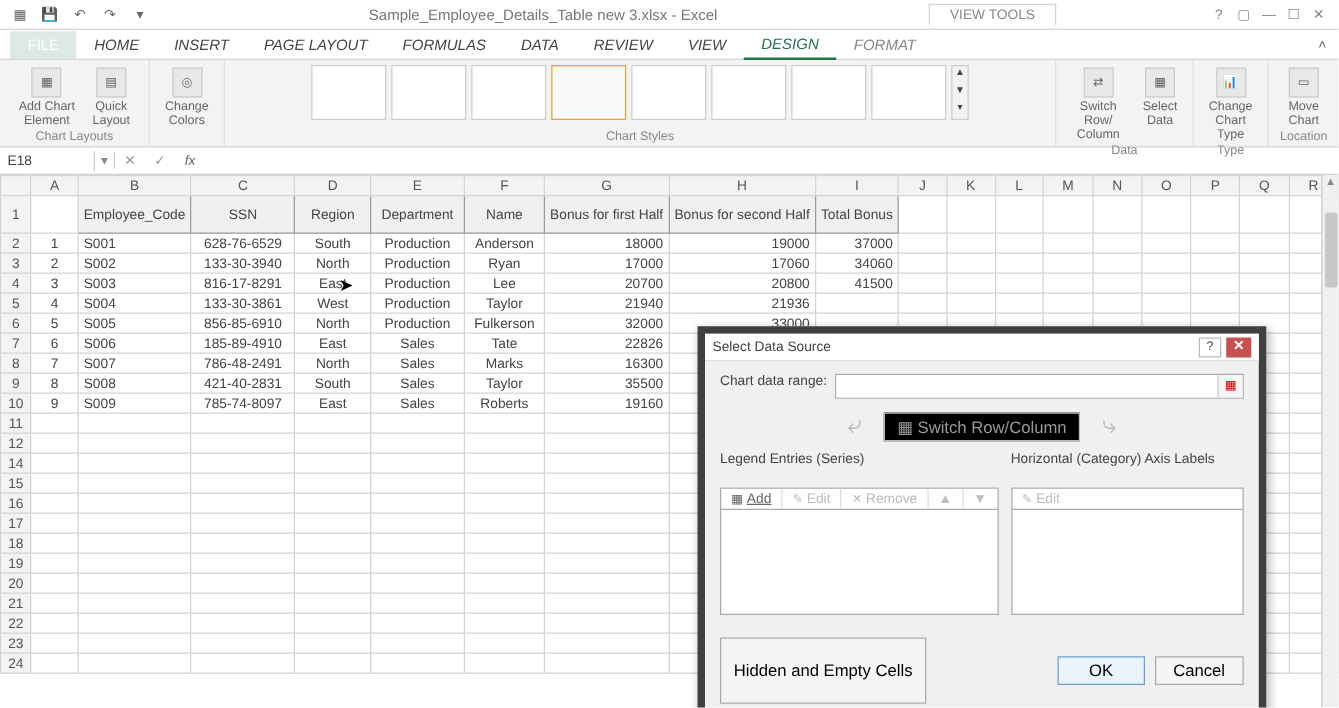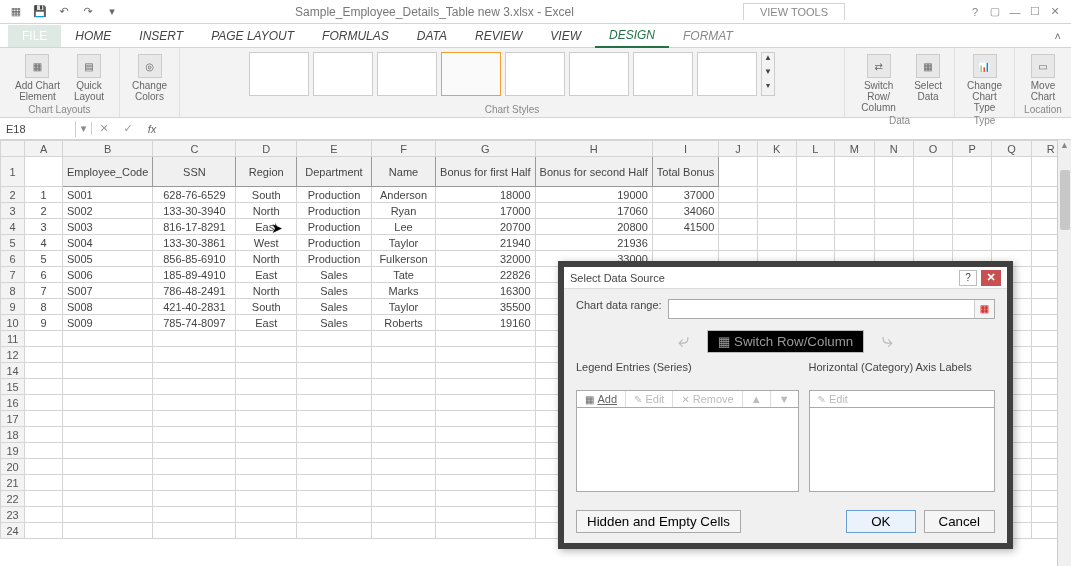--- a/index.html
+++ b/index.html
@@ -74,21 +74,21 @@
 .dialog .swap-row button { border:1px solid #bbb; background:#000000; padding:3px 10px; color:#999; vertical-align:middle;}
 .dialog .panes { display: flex; gap: 10px; }
 .dialog .pane { flex: 1; }
 .dialog .pane .pane-title { font-size: 11px; margin-bottom: 17px;}
 .dialog .pane .toolbar { border:1px solid #aaa; background:#fff; display:flex;}
 .dialog .pane .tb-btn { border-right:1px solid #ddd; padding:2px 8px; display:flex; align-items:center; gap:3px; color:#666;}
 .dialog .pane .tb-btn.disabled { color:#bbb;}
 .dialog .pane .tb-btn .ic { font-size:10px;}
 .dialog .pane .listbox { border:1px solid #aaa; border-top:none; background:#fff; height:84px;}
 .dialog .footer { display:flex; align-items:center; padding:8px 12px 10px; gap:8px;}
-.dialog .footer .hbtn { border:1px solid #aaa; background:#f5f5f5; padding:3px 10px;}
+.dialog .footer .hbtn { border:1px solid #aaa; background:#f5f5f5; padding:18px 10px;}
 .dialog .footer .spacer{flex:1;}
 .dialog .footer .okbtn { border:1px solid #6a9fd4; background:#eaf2fb; padding:3px 24px;}
 .dialog .footer .cancelbtn { border:1px solid #aaa; background:#f5f5f5; padding:3px 14px;}
 
 .cursor-arrow { position:absolute; left: 271px; top: 220px; font-size:14px; color:#000; pointer-events:none;}
 </style>
 </head>
 <body>
 
 <div class="qat">

